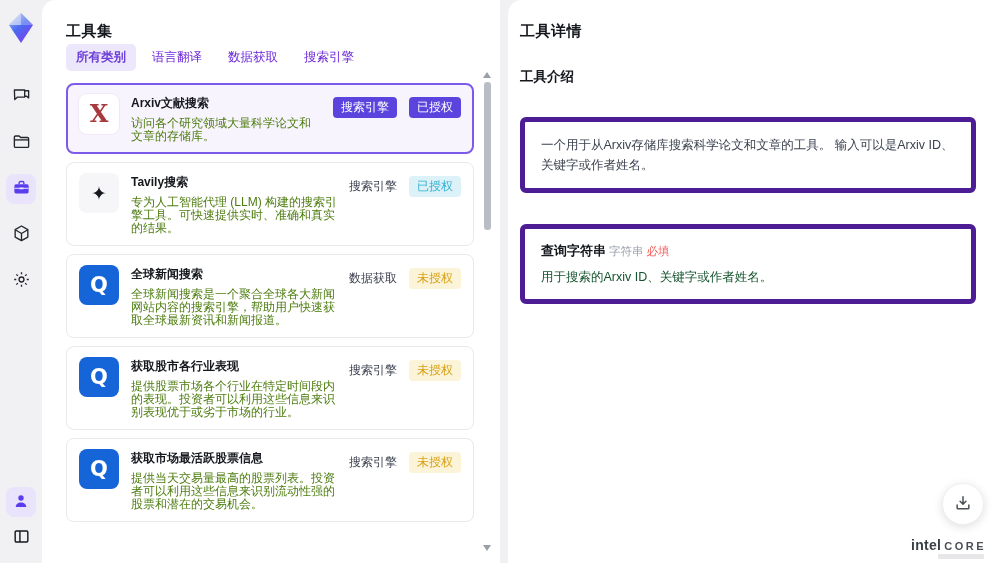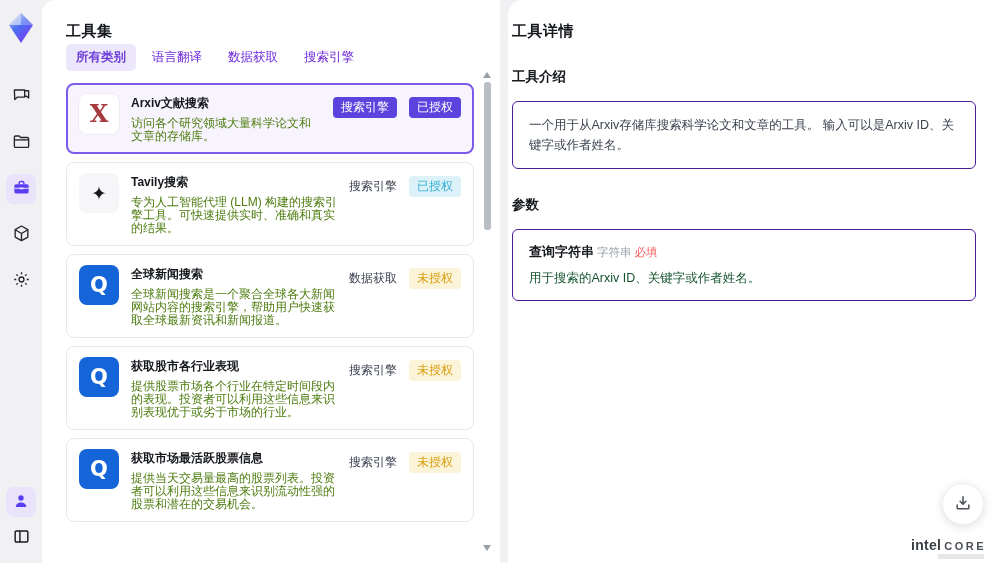--- a/index.html
+++ b/index.html
@@ -10,21 +10,21 @@
   
   .rail { width:42px; flex:none; background:#f1f1f4; display:flex; flex-direction:column; align-items:center; padding:12px 0 10px; }
   .rail .logo { width:28px; height:32px; margin-bottom:38px; }
   .rail-btn { width:30px; height:30px; border-radius:8px; display:flex; align-items:center; justify-content:center; margin-bottom:16px; cursor:pointer; background:transparent; border:none; }
   .rail-btn.active { background:#e9e3fb; }
   .rail-spacer { flex:1; }
   .rail-btn.user-btn { background:#e9e3fb; margin-bottom:6px; }
 
   
   .list-panel { width:458px; flex:none; background:#fff; border-radius:14px 0 0 0; margin-right:8px; position:relative; padding:16px 26px 0 24px; }
-  .detail-panel { flex:1; background:#fff; border-radius:14px 0 0 0; position:relative; padding:16px 24px 0 4px; }
+  .detail-panel { flex:1; background:#fff; border-radius:14px 0 0 0; position:relative; padding:16px 24px 0 12px; }
 
   .panel-title { font-size:15px; font-weight:bold; color:#15181d; margin-top:6px; letter-spacing:.5px; }
 
   
   .tabs { display:flex; gap:6px; margin-top:3px; }
   .tab { font-size:12.5px; color:#6d28d9; padding:5px 10px; border-radius:5px; background:transparent; border:none; cursor:pointer; font-family:inherit; }
   .tab.active { background:#ede7fb; color:#6d3fd9; font-weight:bold; }
 
   
   .cards { margin-top:12px; display:flex; flex-direction:column; gap:8px; }
@@ -46,21 +46,21 @@
 
   
   .scrollbar { position:absolute; top:72px; right:9px; bottom:12px; width:8px; }
   .sb-arrow { width:0; height:0; border-left:4px solid transparent; border-right:4px solid transparent; position:absolute; left:0; cursor:pointer; }
   .sb-up { top:0; border-bottom:6px solid #9aa0a8; }
   .sb-down { bottom:0; border-top:6px solid #9aa0a8; }
   .sb-thumb { position:absolute; top:10px; left:0.5px; width:7px; height:148px; background:#b9bdc6; border-radius:3px; cursor:pointer; }
 
   
   .section-head { font-size:13.5px; font-weight:bold; color:#15181d; margin-top:27px; }
-  .detail-box { margin-top:15px; border:1px solid #4c1d95; border-radius:6px; background:#fff; padding:13px 16px; }
+  .detail-box { margin-top:31px; border:5px solid #4c1d95; border-radius:6px; background:#fff; padding:13px 16px; }
   .intro-text { font-size:12.5px; color:#3c4350; line-height:1.6; }
   .param-head { display:flex; align-items:baseline; gap:3px; }
   .param-name { font-size:13px; font-weight:bold; color:#15181d; }
   .param-type { font-size:11.5px; color:#9aa0ab; }
   .param-required { font-size:11.5px; color:#f25c5c; }
   .param-desc { margin-top:9px; font-size:12.5px; color:#14532d; }
 
   
   .fab { position:absolute; right:16px; bottom:38px; width:42px; height:42px; border-radius:50%; background:#fff; border:1px solid #f0f0f2; box-shadow:0 2px 10px rgba(0,0,0,.13); display:flex; align-items:center; justify-content:center; cursor:pointer; }
   .brand { position:absolute; right:14px; bottom:10px; display:flex; align-items:baseline; gap:3px; color:#3a3f46; }
@@ -238,21 +238,20 @@
   </main>
 
   <section class="detail-panel">
     <h1 class="panel-title">工具详情</h1>
 
     <h2 class="section-head">工具介绍</h2>
     <div class="detail-box">
       <p class="intro-text">一个用于从Arxiv存储库搜索科学论文和文章的工具。 输入可以是Arxiv ID、关键字或作者姓名。</p>
     </div>
 
-    <h2 class="section-head">参数</h2>
     <div class="detail-box">
       <div class="param-head">
         <span class="param-name">查询字符串</span>
         <span class="param-type">字符串</span>
         <span class="param-required">必填</span>
       </div>
       <p class="param-desc">用于搜索的Arxiv ID、关键字或作者姓名。</p>
     </div>
 
     <button class="fab">

